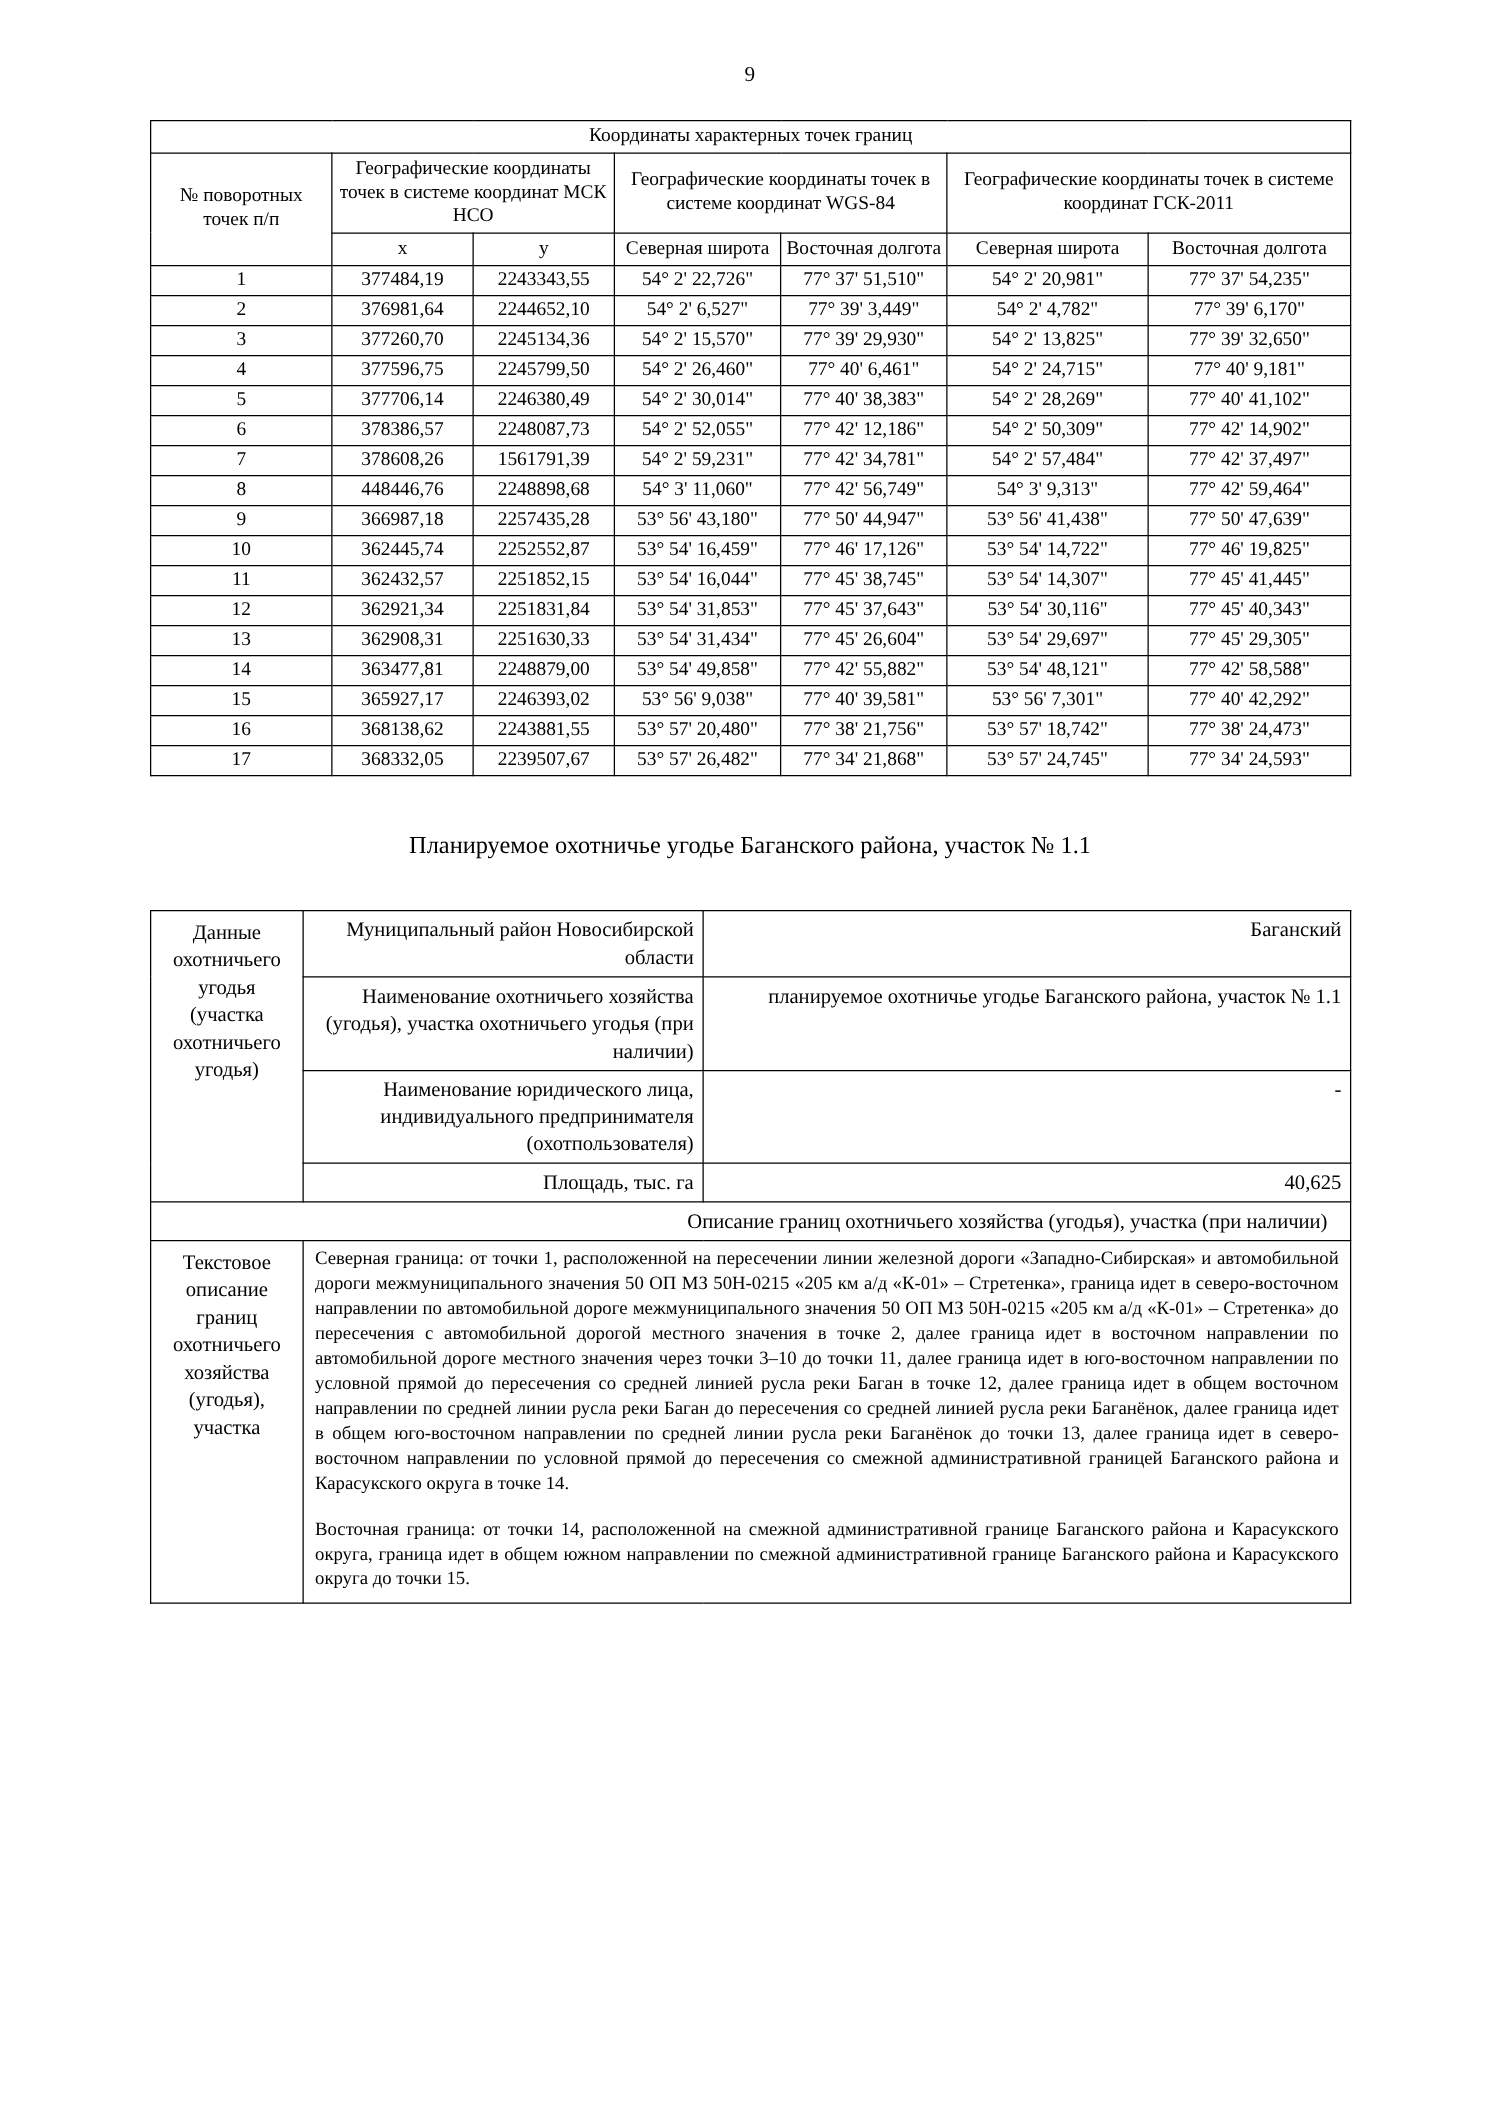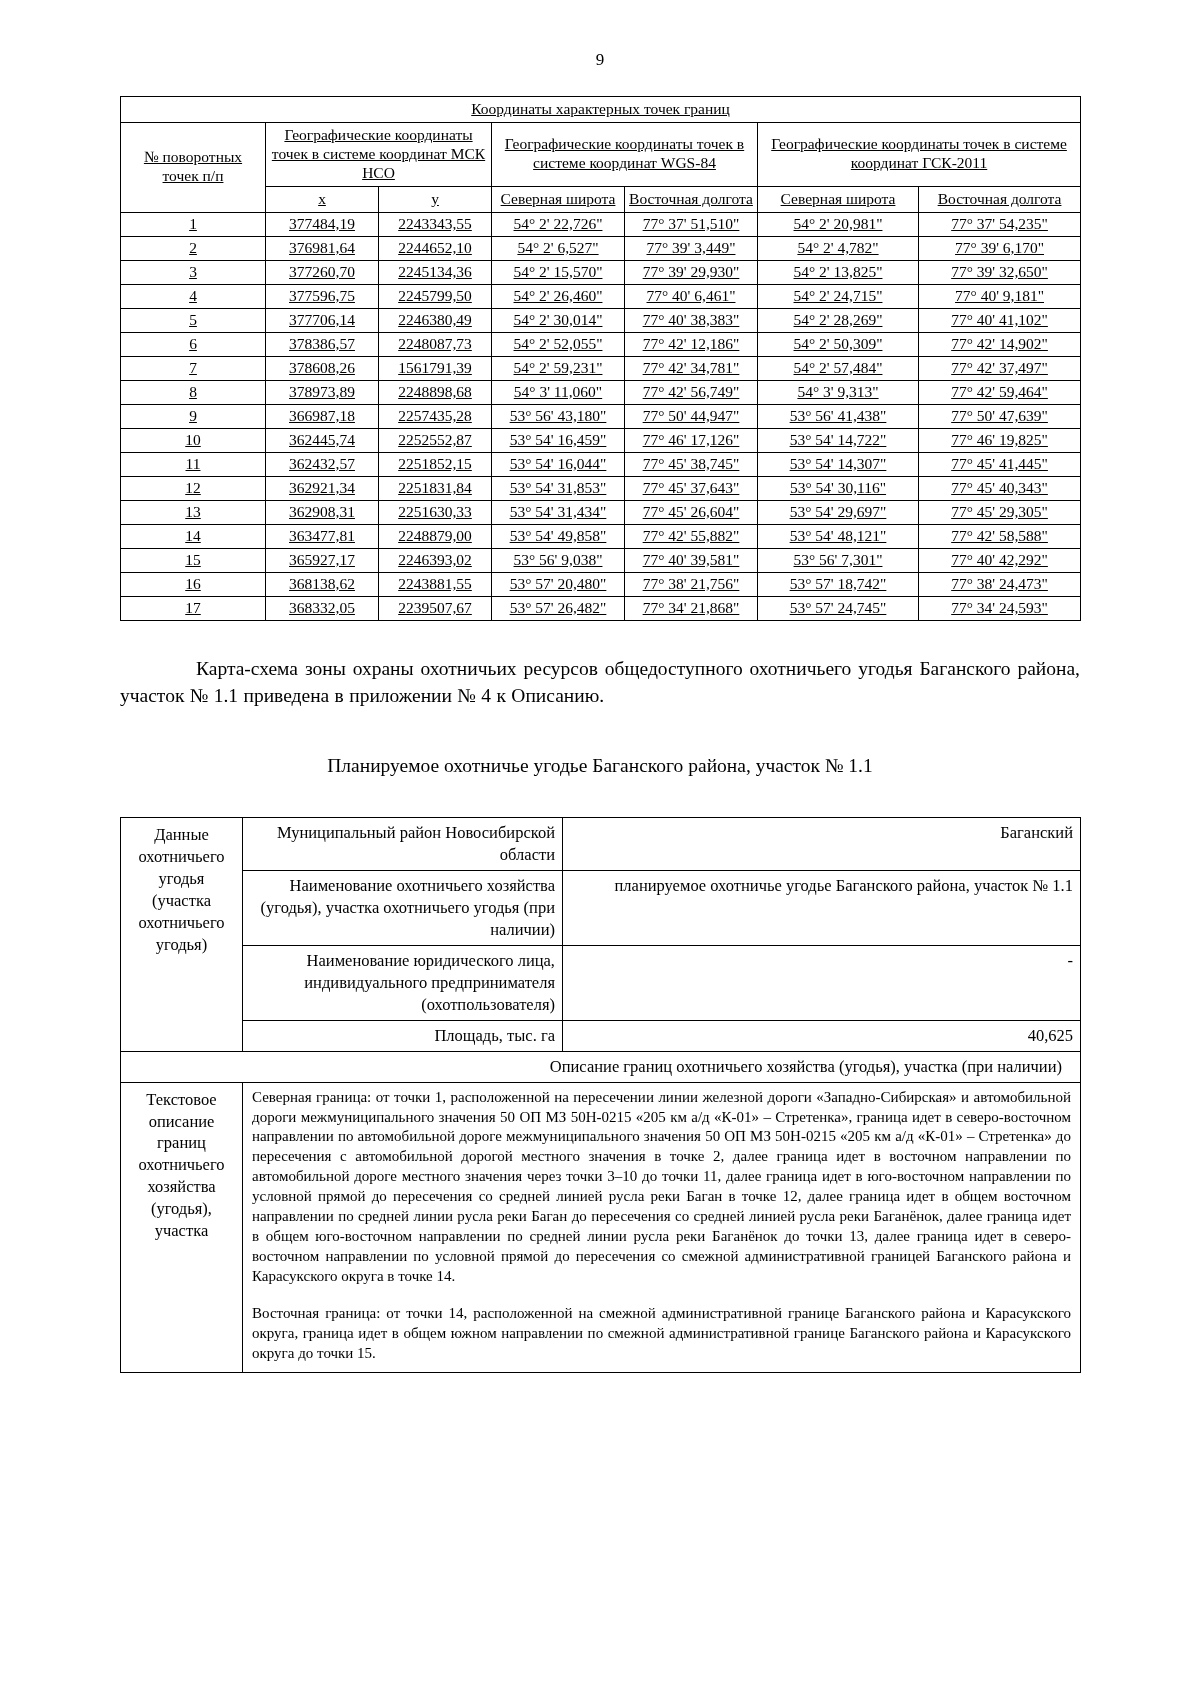--- a/index.html
+++ b/index.html
@@ -39,21 +39,20 @@
     border: 1px solid #000000;
     font-weight: normal;
     vertical-align: middle;
     padding: 0;
   }
 
   
   .coord-wrap {
     margin: 26px auto 0 auto;
     width: 960px;
-    text-decoration: underline;
   }
   table.coord {
     width: 960px;
     font-size: 15.5px;
   }
   table.coord td {
     text-align: center;
     line-height: 1.18;
     padding: 1px 2px;
   }
@@ -229,21 +228,21 @@
             <td>7</td>
             <td>378608,26</td>
             <td>1561791,39</td>
             <td>54° 2' 59,231"</td>
             <td>77° 42' 34,781"</td>
             <td>54° 2' 57,484"</td>
             <td>77° 42' 37,497"</td>
           </tr>
           <tr>
             <td>8</td>
-            <td>378973,89</td>
+            <td>448446,76</td>
             <td>2248898,68</td>
             <td>54° 3' 11,060"</td>
             <td>77° 42' 56,749"</td>
             <td>54° 3' 9,313"</td>
             <td>77° 42' 59,464"</td>
           </tr>
           <tr>
             <td>9</td>
             <td>366987,18</td>
             <td>2257435,28</td>
@@ -321,21 +320,20 @@
             <td>2239507,67</td>
             <td>53° 57' 26,482"</td>
             <td>77° 34' 21,868"</td>
             <td>53° 57' 24,745"</td>
             <td>77° 34' 24,593"</td>
           </tr>
         </tbody>
     </table>
   </div>
 
-  <p class="para first">Карта-схема зоны охраны охотничьих ресурсов общедоступного охотничьего угодья Баганского района, участок № 1.1 приведена в приложении № 4 к Описанию.</p>
 
   <div class="center-title">Планируемое охотничье угодье Баганского района, участок № 1.1</div>
 
   <div class="info-wrap">
     <table class="info">
       <colgroup>
           <col style="width:122px">
           <col style="width:320px">
           <col style="width:518px">
         </colgroup>

